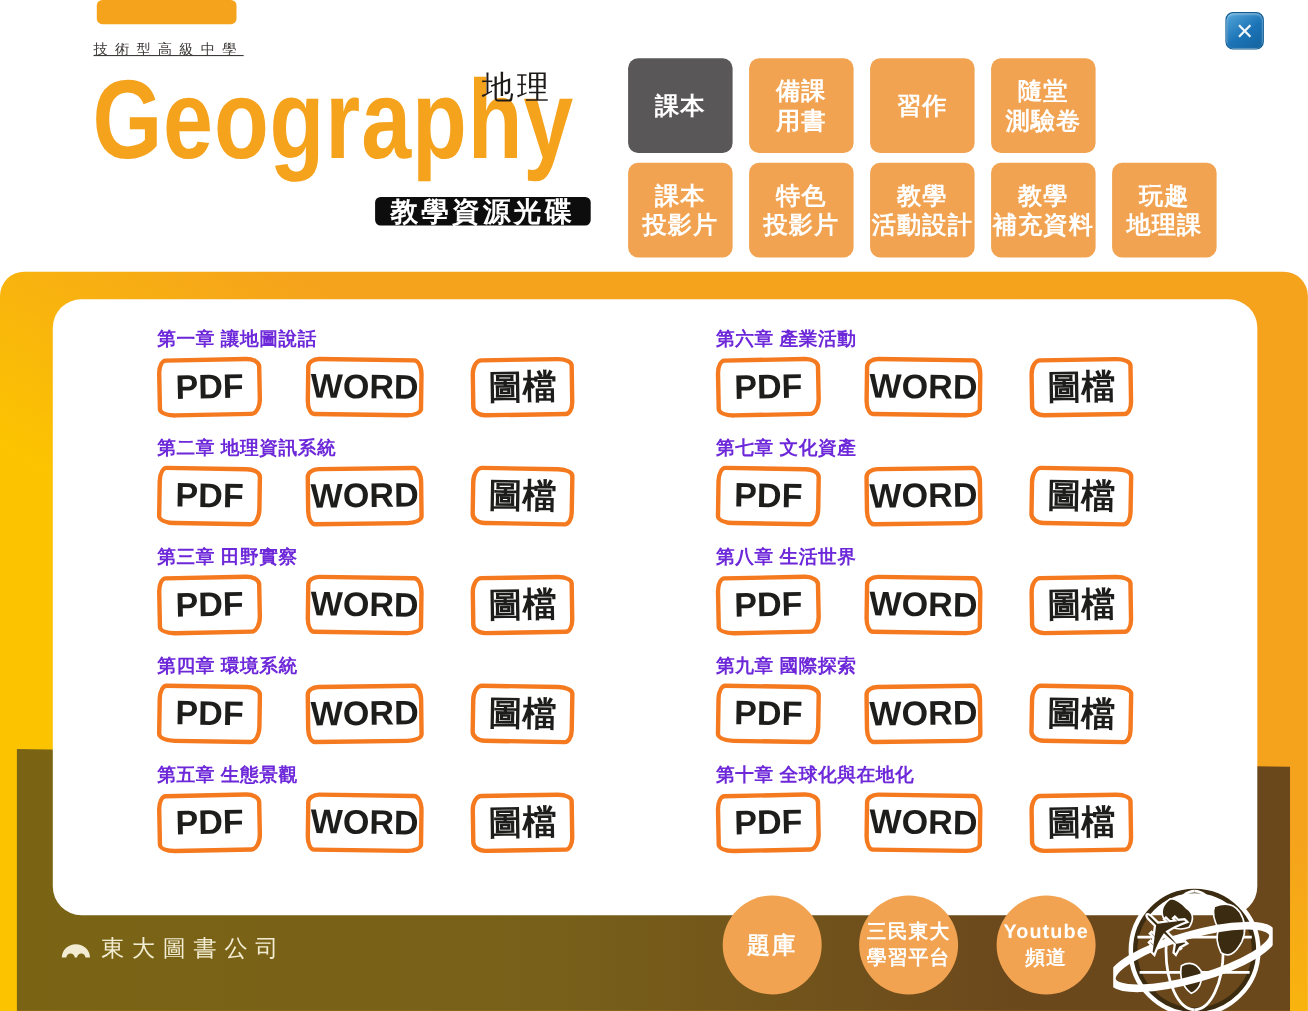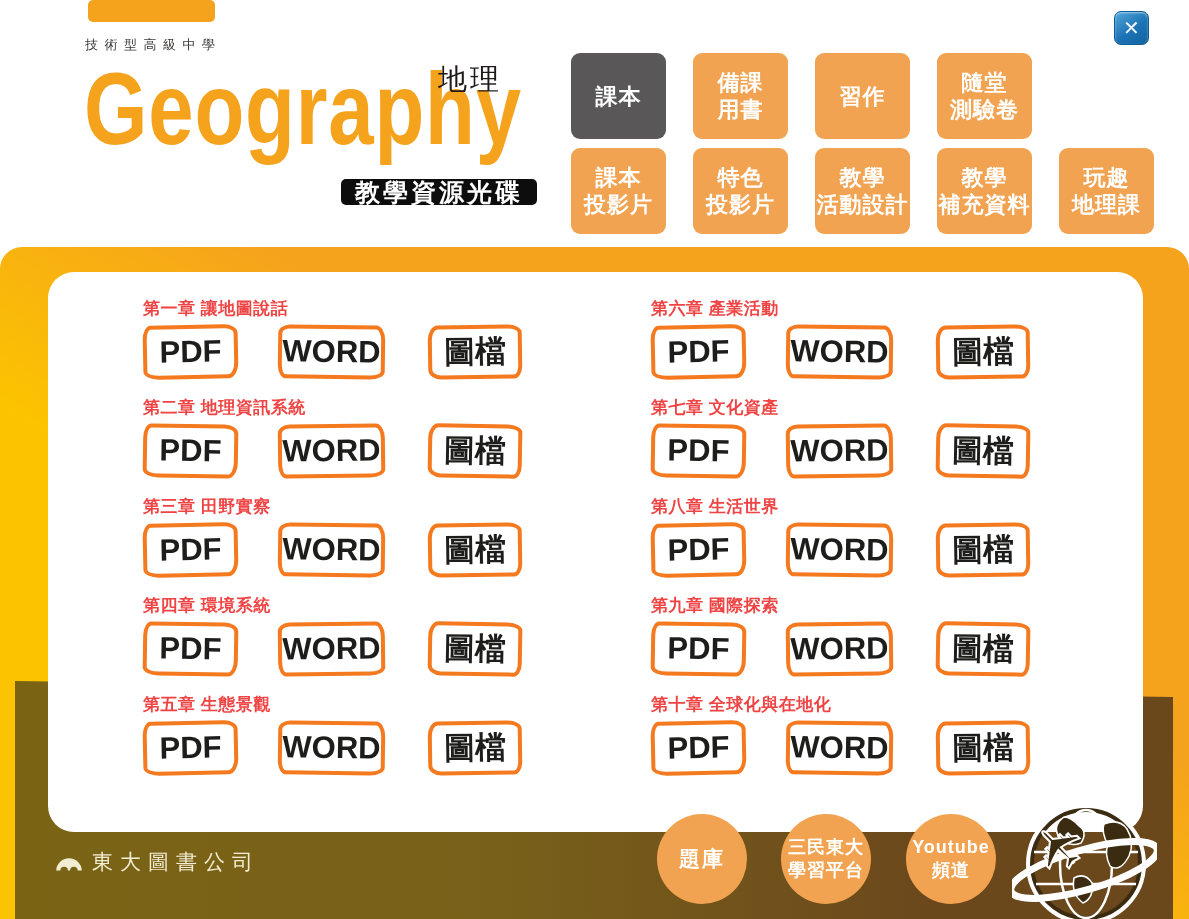--- a/index.html
+++ b/index.html
@@ -13,50 +13,50 @@
   .footer-dark{position:absolute;left:15px;top:670px;width:1158px;height:249px;z-index:2;
         clip-path:polygon(0 11px,100% 27px,100% 100%,0 100%);
         background:linear-gradient(90deg,#7a6414 0%,#78601a 42%,#6b471c 80%);}
   .panel{position:absolute;left:48px;top:272px;width:1095px;height:560px;background:#ffffff;
         border-radius:26px;z-index:3;}
 
   
   .logo-rect{position:absolute;left:88px;top:0;width:127px;height:22px;background:#f5a21d;
         border-radius:5px;z-index:5;}
   .school{position:absolute;left:85px;top:36px;font-size:13px;letter-spacing:6.5px;
-        color:#3e3a39;font-weight:500;z-index:5;white-space:nowrap;}
+        color:#3e3a39;font-weight:500;z-index:5;white-space:nowrap;text-decoration:underline;}
   .geo{position:absolute;left:84px;top:58px;font-size:102px;line-height:1;font-weight:bold;
         color:#f5a21d;letter-spacing:1px;transform:scaleX(0.8);transform-origin:0 0;z-index:5;}
   .subject-zh{position:absolute;left:438px;top:60px;font-size:29px;font-weight:normal;
         color:#1e1a19;letter-spacing:3px;z-index:5;}
   .badge{position:absolute;left:341px;top:179px;height:26px;background:#0d0d0d;color:#ffffff;
         font-size:25px;font-weight:bold;letter-spacing:3px;border-radius:5px;padding:0 14px;
         display:flex;align-items:center;z-index:5;white-space:nowrap;}
   .close-btn{position:absolute;left:1114px;top:11px;width:35px;height:34px;border-radius:7px;
         background:linear-gradient(145deg,#55a7da 0%,#1b73b6 55%,#14639e 100%);
         border:1px solid #0e5d97;box-shadow:inset 0 1px 2px rgba(255,255,255,.55);
         color:#f2f6f9;display:flex;align-items:center;justify-content:center;
         font-size:20px;font-weight:bold;z-index:6;cursor:pointer;box-sizing:border-box;}
 
   
-  .tabs-row{position:absolute;left:571px;display:flex;gap:27px;z-index:5;}
+  .tabs-row{position:absolute;left:571px;display:flex;gap:15px;z-index:5;}
   .tabs-row.row1{top:53px;}
   .tabs-row.row2{top:148px;}
   .tab{width:95px;height:86px;border-radius:9px;background:#f1a351;color:#ffffff;
         display:flex;flex-direction:column;align-items:center;justify-content:center;
         font-size:22px;font-weight:bold;line-height:27px;letter-spacing:1px;cursor:pointer;
         text-align:center;}
   .tab.selected{background:#595757;}
 
   
   .col{position:absolute;top:297px;z-index:4;}
   .col-left{left:143px;}
   .col-right{left:651px;}
   .chapter{margin-bottom:17px;}
-  .chapter-title{font-size:17px;font-weight:bold;color:#ef4444;height:20px;margin-bottom:8px;
+  .chapter-title{font-size:17px;font-weight:bold;color:#6d28d9;height:20px;margin-bottom:8px;
         letter-spacing:0.5px;white-space:nowrap;}
   .btn-row{position:relative;height:54px;width:380px;}
   .sketch-btn{position:absolute;top:0;height:54px;display:flex;align-items:center;
         justify-content:center;border:4px solid #f4791f;background:#ffffff;
         box-sizing:border-box;cursor:pointer;}
   .btn-pdf{left:0;width:95px;border-radius:8px 14px 10px 16px / 14px 9px 16px 8px;
         transform:rotate(-1.2deg);}
   .btn-word{left:135px;width:107px;border-radius:12px 9px 15px 8px / 9px 15px 8px 14px;
         transform:rotate(0.8deg);}
   .btn-img{left:285px;width:94px;border-radius:10px 15px 8px 13px / 15px 8px 13px 10px;

